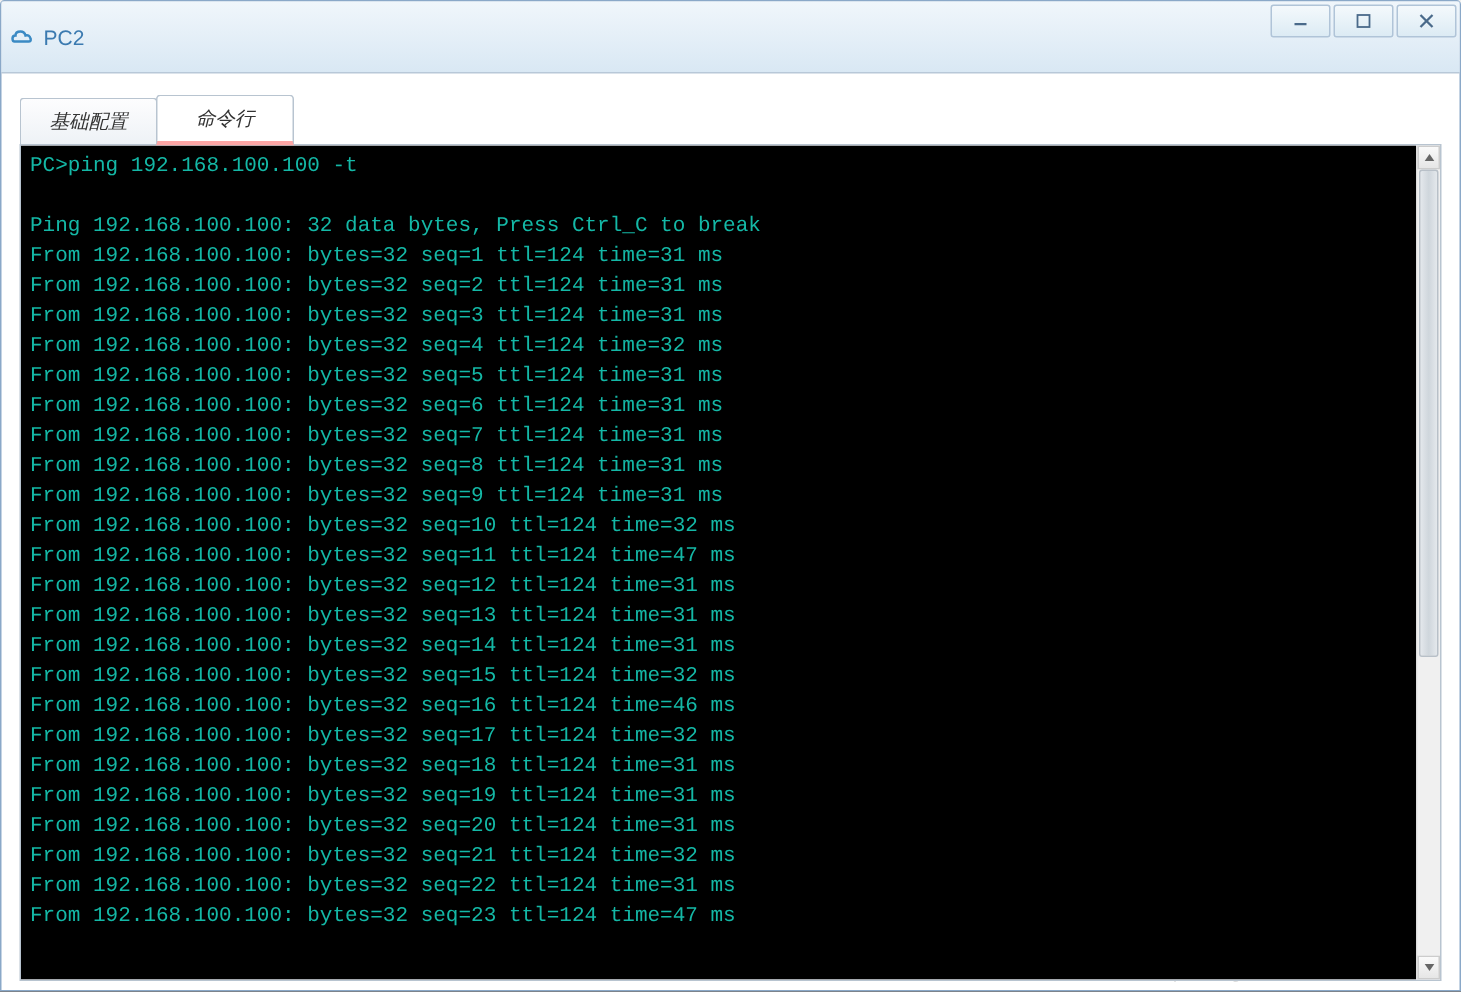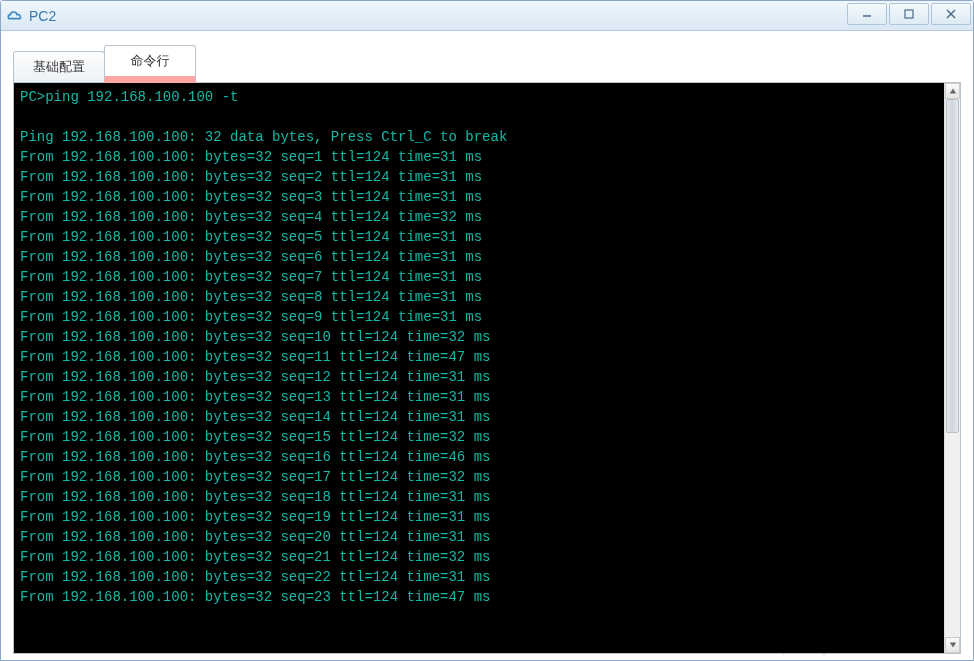--- a/index.html
+++ b/index.html
@@ -13,21 +13,21 @@
     .window {
       width: 974px;
       height: 661px;
       background: #fff;
       border: 1px solid #8aa8c8;
       border-radius: 3px 3px 0 0;
       display: flex;
       flex-direction: column;
     }
     .titlebar {
-      height: 30px;
+      height: 48px;
       background: linear-gradient(#f0f6fb, #d9e8f4);
       border-bottom: 1px solid #b8c8d8;
       display: flex;
       align-items: center;
       justify-content: space-between;
       padding: 0 0 0 6px;
       gap: 13px;
     }
     .title-left {
       display: flex;
@@ -81,31 +81,32 @@
       font-size: 13px;
       text-align: center;
       border: 1px solid #b8c4d0;
       border-bottom: none;
       background: #f7f9fb;
       color: #333;
       border-top-left-radius: 3px;
       border-top-right-radius: 3px;
       margin-right: -1px;
       white-space: nowrap;
+      font-style: italic;
     }
     .tab:not(.active) {
       background: linear-gradient(#fdfdfe, #eef2f6);
       position: relative;
       z-index: 1;
     }
     .tab.active {
       background: #fff;
       position: relative;
       z-index: 3;
-      border-bottom: 7px solid #fca5a5;
+      border-bottom: 3px solid #fca5a5;
       margin-bottom: -1px;
     }
     .terminal-wrap {
       border: 1px solid #b8c4d0;
       flex: 1;
       background: #fff;
       position: relative;
       z-index: 2;
       overflow: hidden;
       display: flex;

